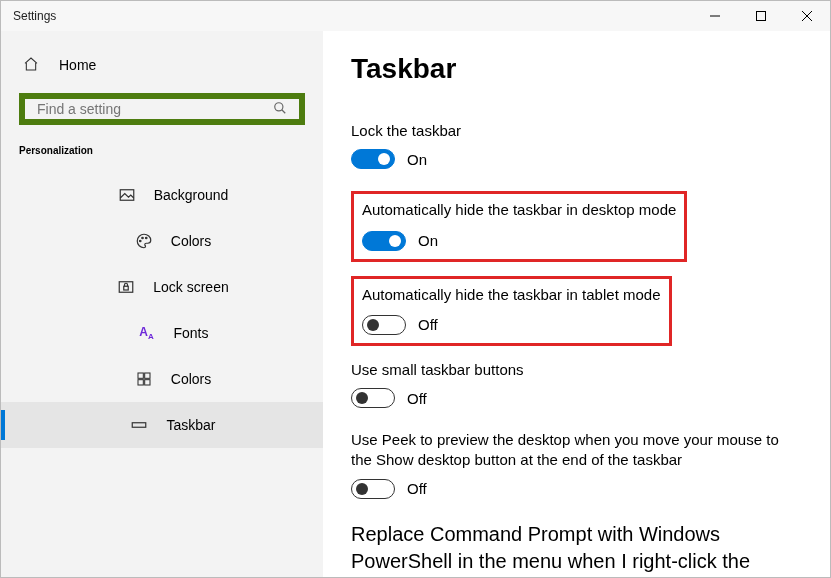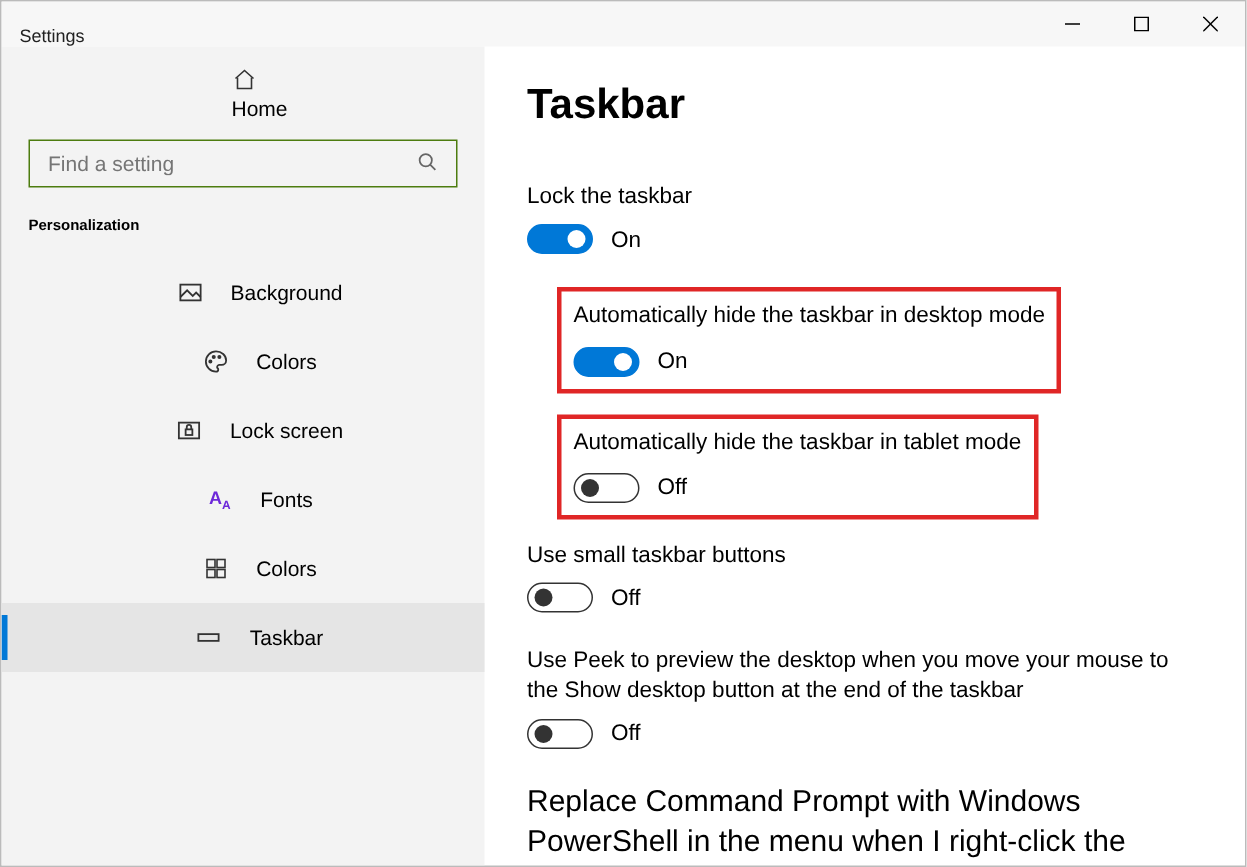--- a/index.html
+++ b/index.html
@@ -12,21 +12,21 @@
     width: 831px;
     height: 578px;
     overflow: hidden;
     border: 1px solid #bbb;
   }
 
   
   .titlebar {
     height: 30px;
     display: flex;
-    align-items: flex-end;
+    align-items: center;
     padding: 0 0 0 12px;
     background: #f7f7f7;
   }
   .titlebar .title { font-size: 12px; color: #222; }
   .titlebar .spacer { flex: 1; }
   .win-btn {
     width: 46px; height: 30px;
     display: flex; align-items: center; justify-content: center;
     color: #000;
   }
@@ -44,26 +44,25 @@
     height: 100%;
     padding-top: 14px;
     position: relative;
   }
   .home-row {
     display: flex; align-items: center;
     height: 40px;
     padding: 0 0 0 22px;
     font-size: 14px;
     cursor: default;
-    flex-direction: column;
   }
   .home-row .icon { width: 18px; margin-right: 18px; }
   .search-wrap { padding: 8px 18px 14px 18px; }
   .search-box {
-    border: 1px solid #4d7c0f;
+    border: 6px solid #4d7c0f;
     height: 32px;
     display: flex; align-items: center;
     padding: 0 10px;
     background: #f3f3f3;
   }
   .search-box input {
     border: none; outline: none;
     flex: 1; background: transparent;
     font-size: 14px; color: #555;
   }
@@ -151,21 +150,20 @@
     background: #333;
   }
   .toggle-text { font-size: 15px; }
 
   .highlight-box {
     border: 3px solid #e02626;
     padding: 6px 8px 8px 8px;
     margin-bottom: 14px;
     display: inline-block;
     min-width: 310px;
-    margin-left: 20px;
   }
   .highlight-box .setting { margin-bottom: 0; }
   .highlight-box .setting-label { margin-bottom: 10px; }
 
   .last-text {
     font-size: 20px;
     line-height: 1.35;
   }
 </style>
 </head>

